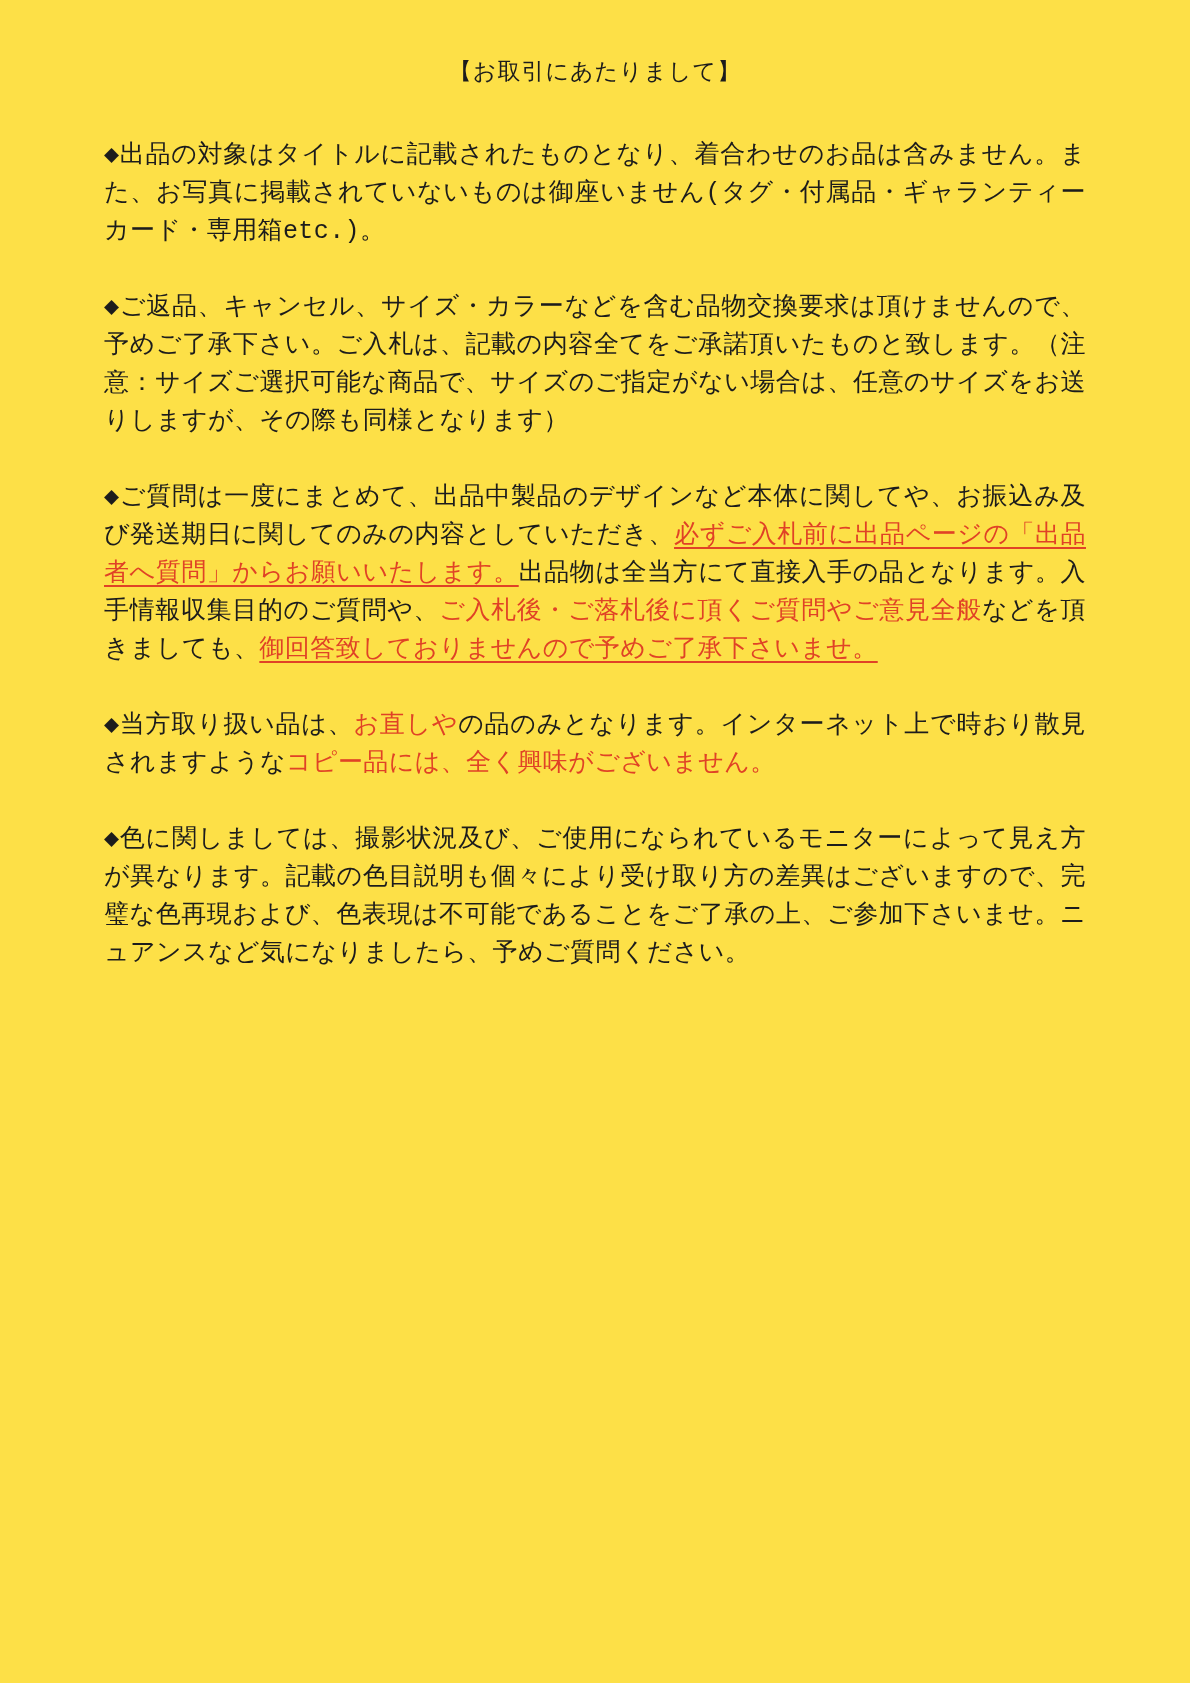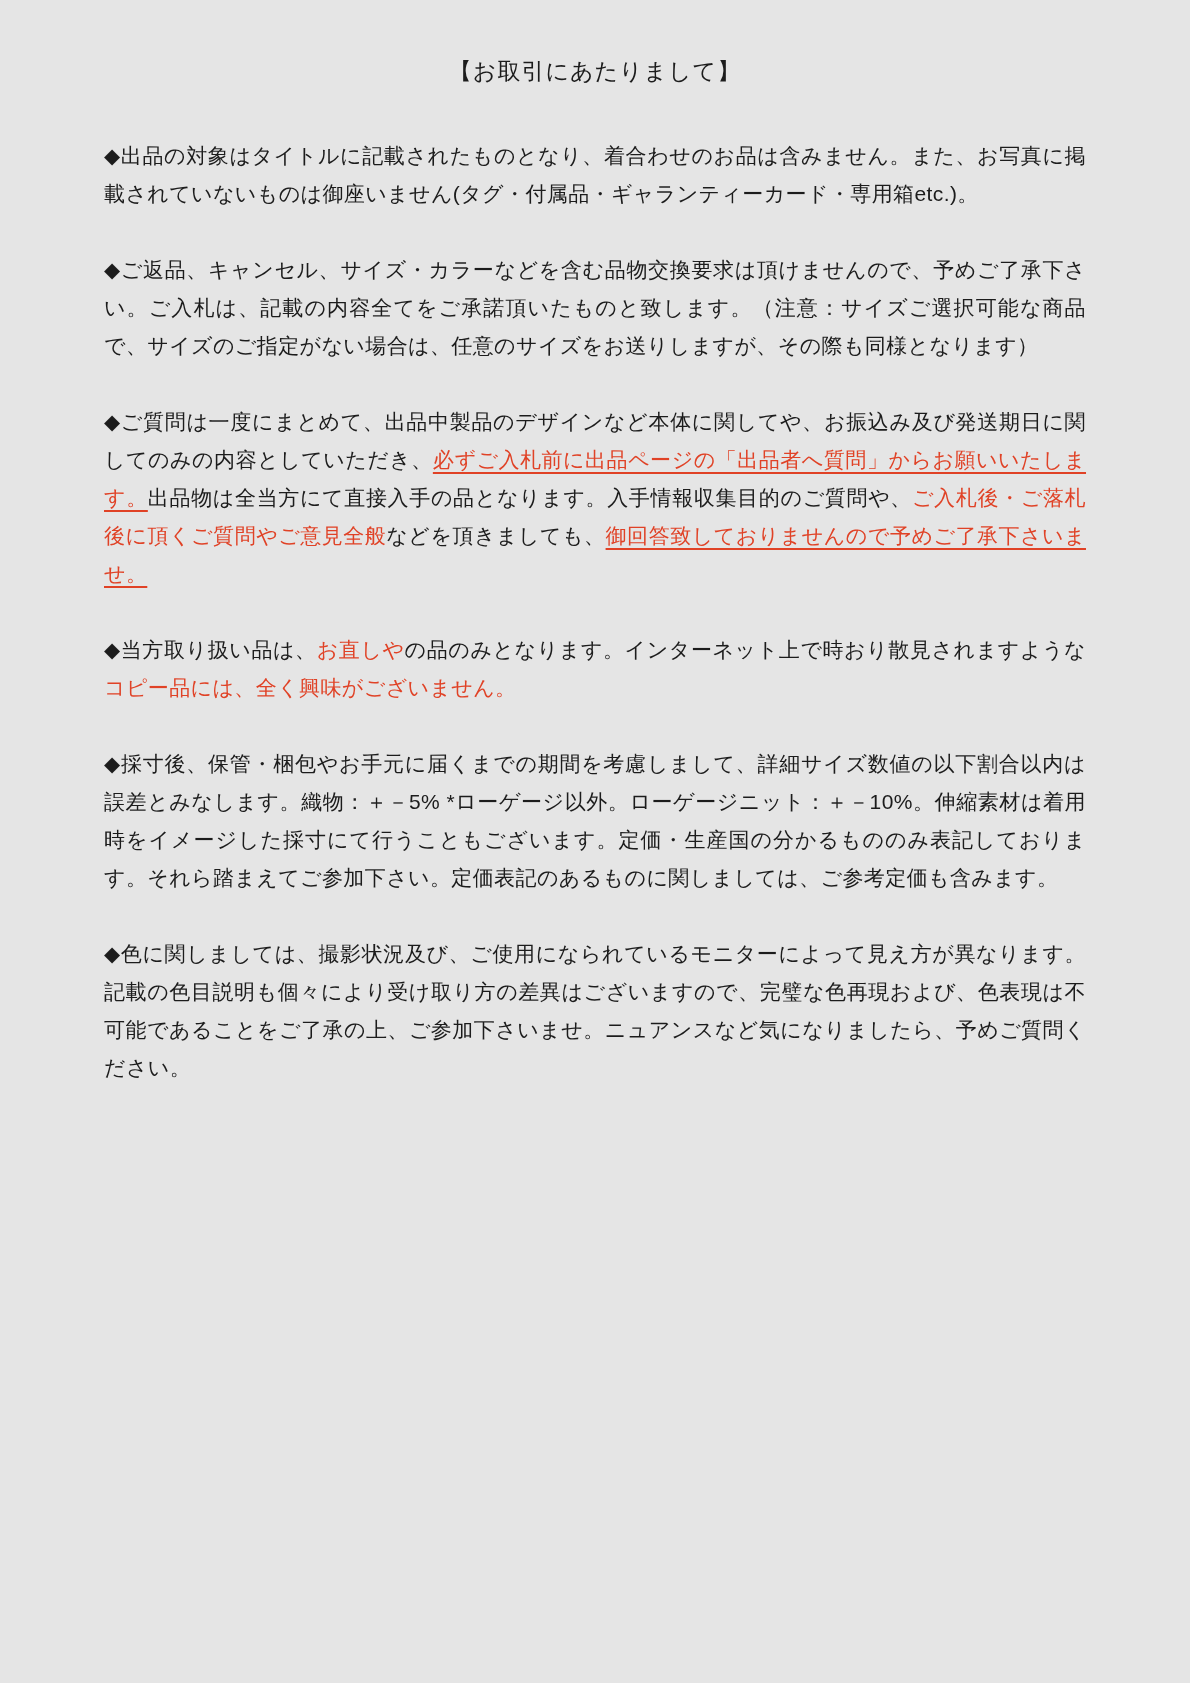--- a/index.html
+++ b/index.html
@@ -12,52 +12,52 @@
     height: 1683px;
     font-family: "Liberation Sans", "DejaVu Sans", sans-serif;
     color: #1c1c1c;
     overflow: hidden;
   }
   .page {
     box-sizing: border-box;
     width: 1190px;
     height: 1683px;
     padding: 56px 104px 40px 104px;
-    background: #e5e5e5;
+    background: #fde047;
   }
   .doc-title {
     text-align: center;
     font-size: 23px;
     font-weight: 500;
     letter-spacing: 1px;
     margin: 0 0 50px 0;
   }
   .para {
-    font-size: 21px;
+    font-size: 25px;
     line-height: 38px;
     text-align: justify;
     letter-spacing: 0.4px;
     margin: 0 0 38px 0;
     word-break: break-all;
+    font-family: Liberation Mono, monospace;
   }
   .para span.red {
     color: var(--accent-red, #e04226);
   }
   .para span.u {
     text-decoration: underline;
     text-decoration-thickness: 1.5px;
     text-underline-offset: 5px;
   }
 </style>
 </head>
 <body style="--accent-red: #e04226; color: rgb(28, 28, 28);">
 
 <div class="page">
   <h1 class="doc-title">【お取引にあたりまして】</h1>
   <div>
       <p class="para"><span>◆出品の対象はタイトルに記載されたものとなり、着合わせのお品は含みません。また、お写真に掲載されていないものは御座いません(タグ・付属品・ギャランティーカード・専用箱etc.)。</span></p>
       <p class="para"><span>◆ご返品、キャンセル、サイズ・カラーなどを含む品物交換要求は頂けませんので、予めご了承下さい。ご入札は、記載の内容全てをご承諾頂いたものと致します。（注意：サイズご選択可能な商品で、サイズのご指定がない場合は、任意のサイズをお送りしますが、その際も同様となります）</span></p>
       <p class="para"><span>◆ご質問は一度にまとめて、出品中製品のデザインなど本体に関してや、お振込み及び発送期日に関してのみの内容としていただき、</span><span class="red u">必ずご入札前に出品ページの「出品者へ質問」からお願いいたします。</span><span>出品物は全当方にて直接入手の品となります。入手情報収集目的のご質問や、</span><span class="red">ご入札後・ご落札後に頂くご質問やご意見全般</span><span>などを頂きましても、</span><span class="red u">御回答致しておりませんので予めご了承下さいませ。</span></p>
       <p class="para"><span>◆当方取り扱い品は、</span><span class="red">お直しや</span><span>の品のみとなります。インターネット上で時おり散見されますような</span><span class="red">コピー品には、全く興味がございません。</span></p>
-      <p class="para"><span>◆採寸後、保管・梱包やお手元に届くまでの期間を考慮しまして、詳細サイズ数値の以下割合以内は誤差とみなします。織物：＋－5% *ローゲージ以外。ローゲージニット：＋－10%。伸縮素材は着用時をイメージした採寸にて行うこともございます。定価・生産国の分かるもののみ表記しております。それら踏まえてご参加下さい。定価表記のあるものに関しましては、ご参考定価も含みます。</span></p>
       <p class="para"><span>◆色に関しましては、撮影状況及び、ご使用になられているモニターによって見え方が異なります。記載の色目説明も個々により受け取り方の差異はございますので、完璧な色再現および、色表現は不可能であることをご了承の上、ご参加下さいませ。ニュアンスなど気になりましたら、予めご質問ください。</span></p>
     </div>
 </div>
 
 </body></html>

